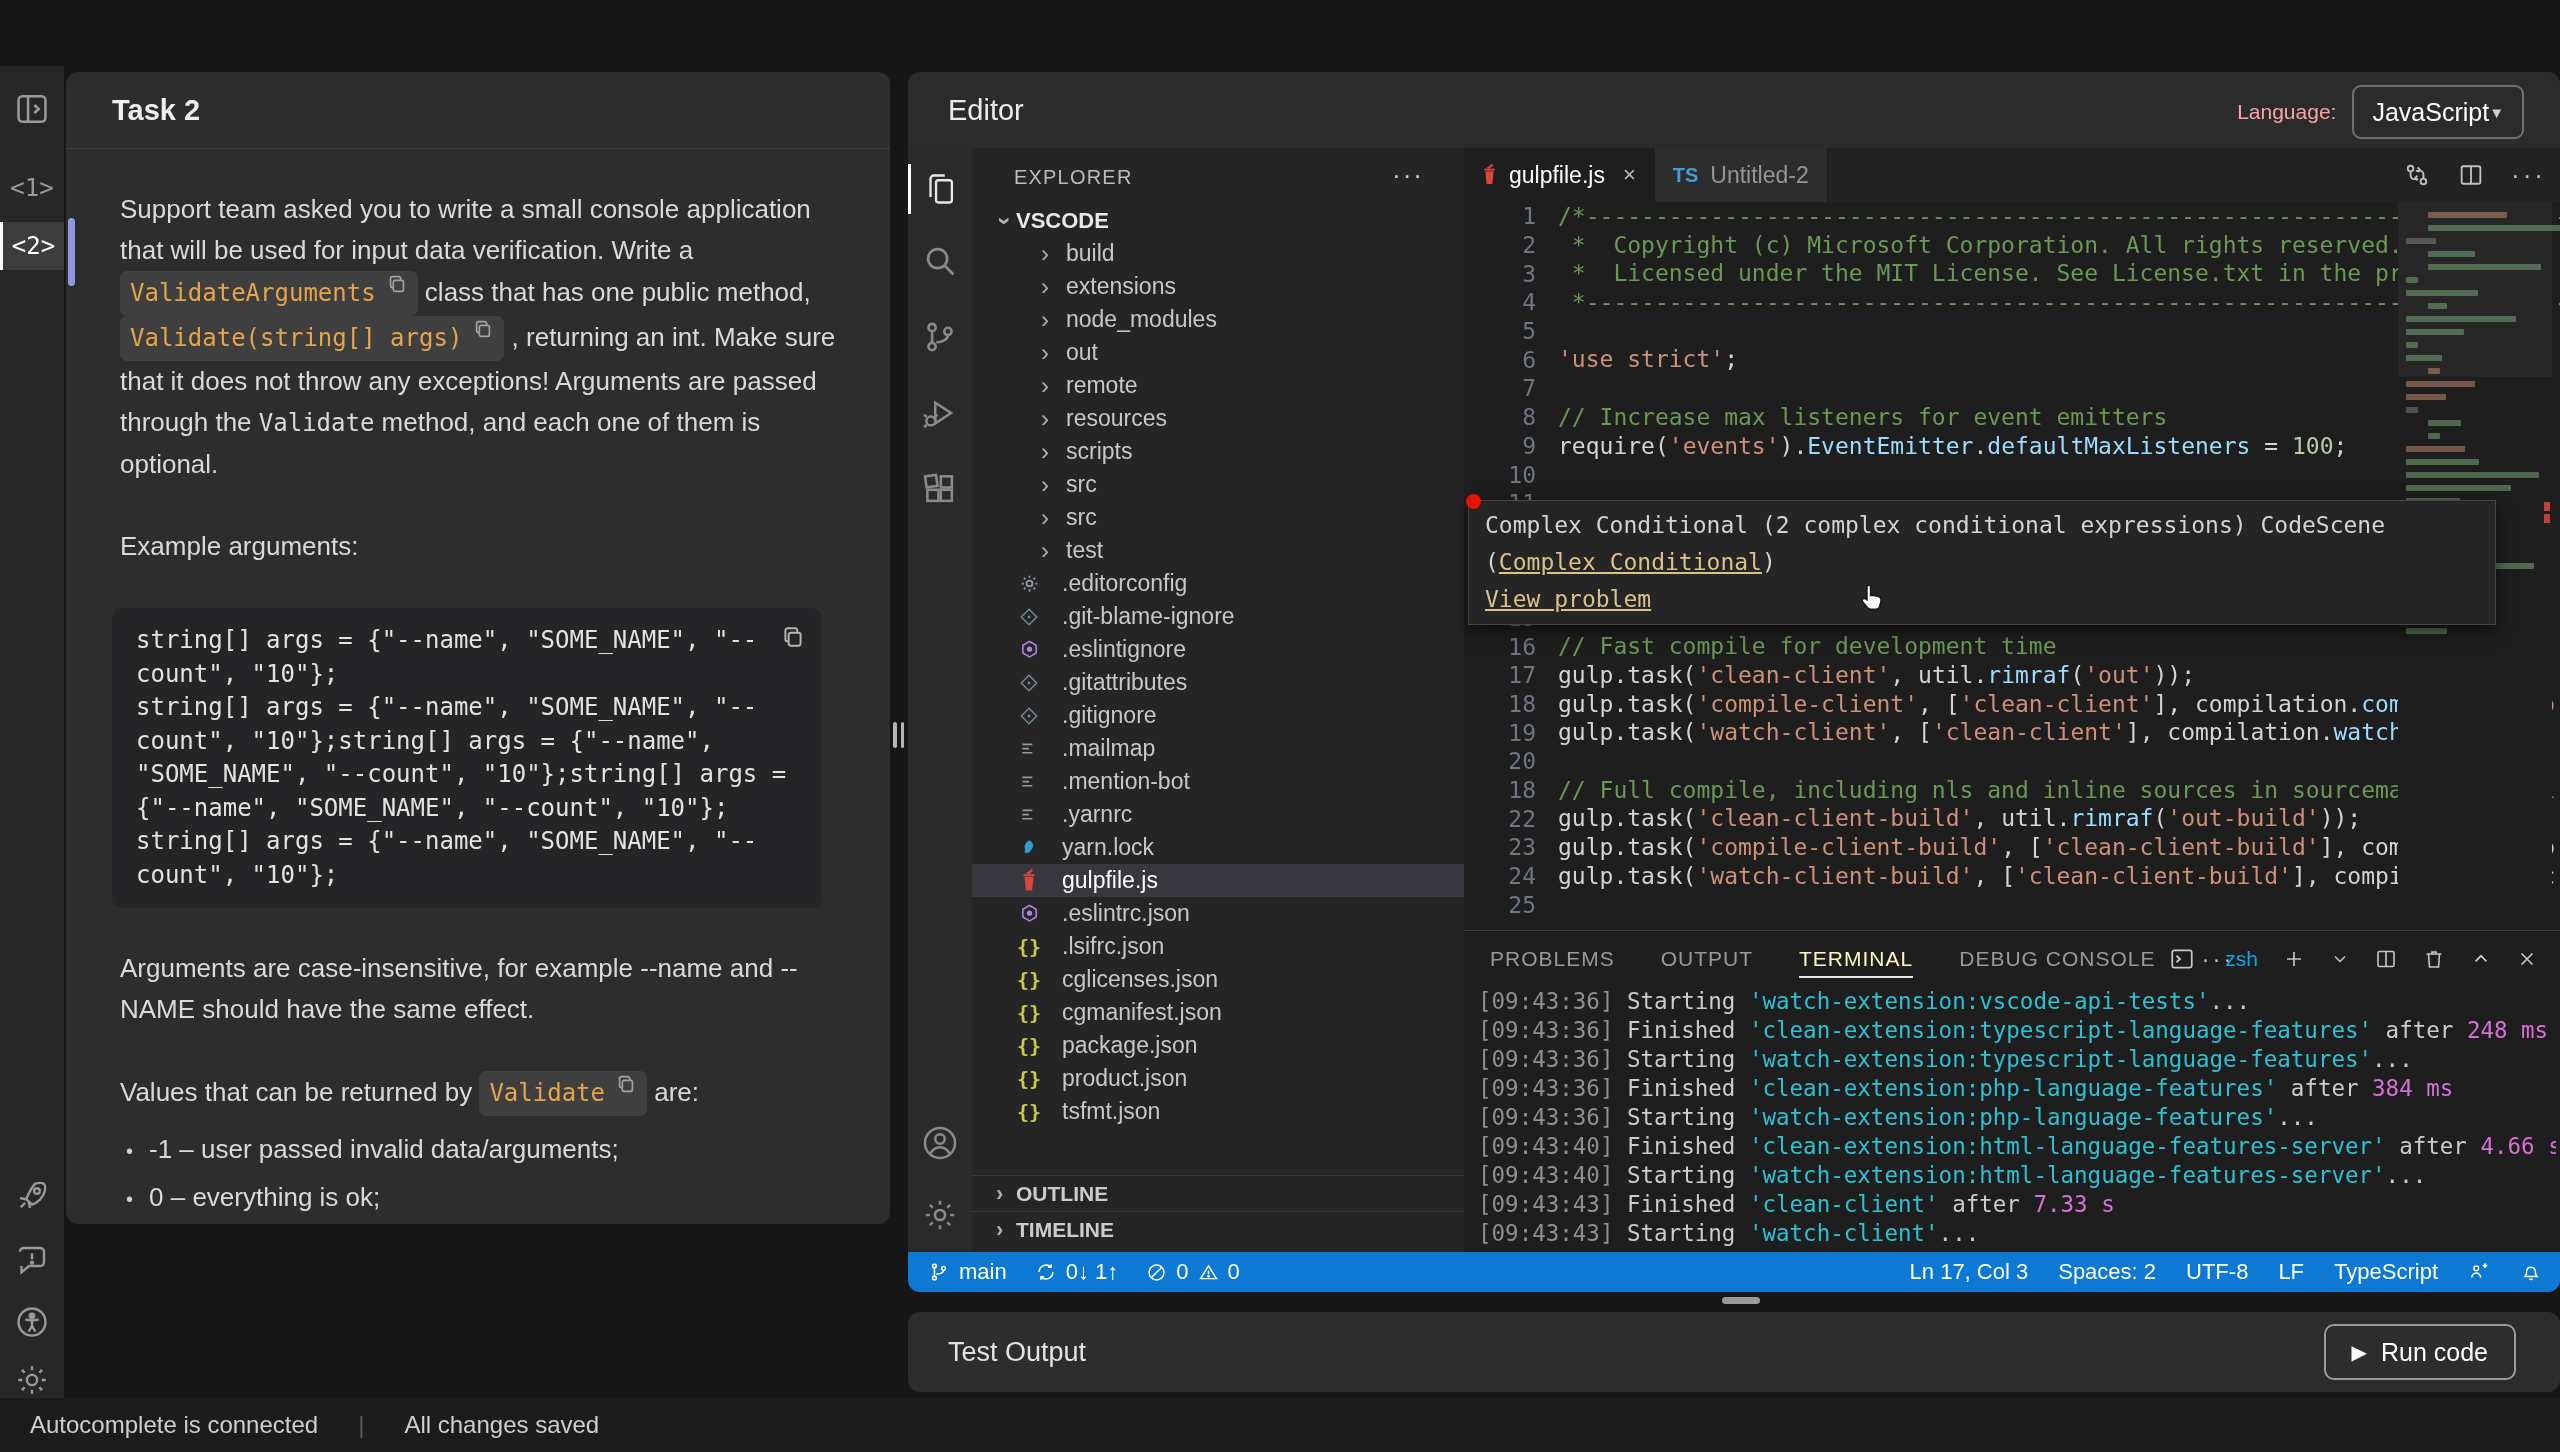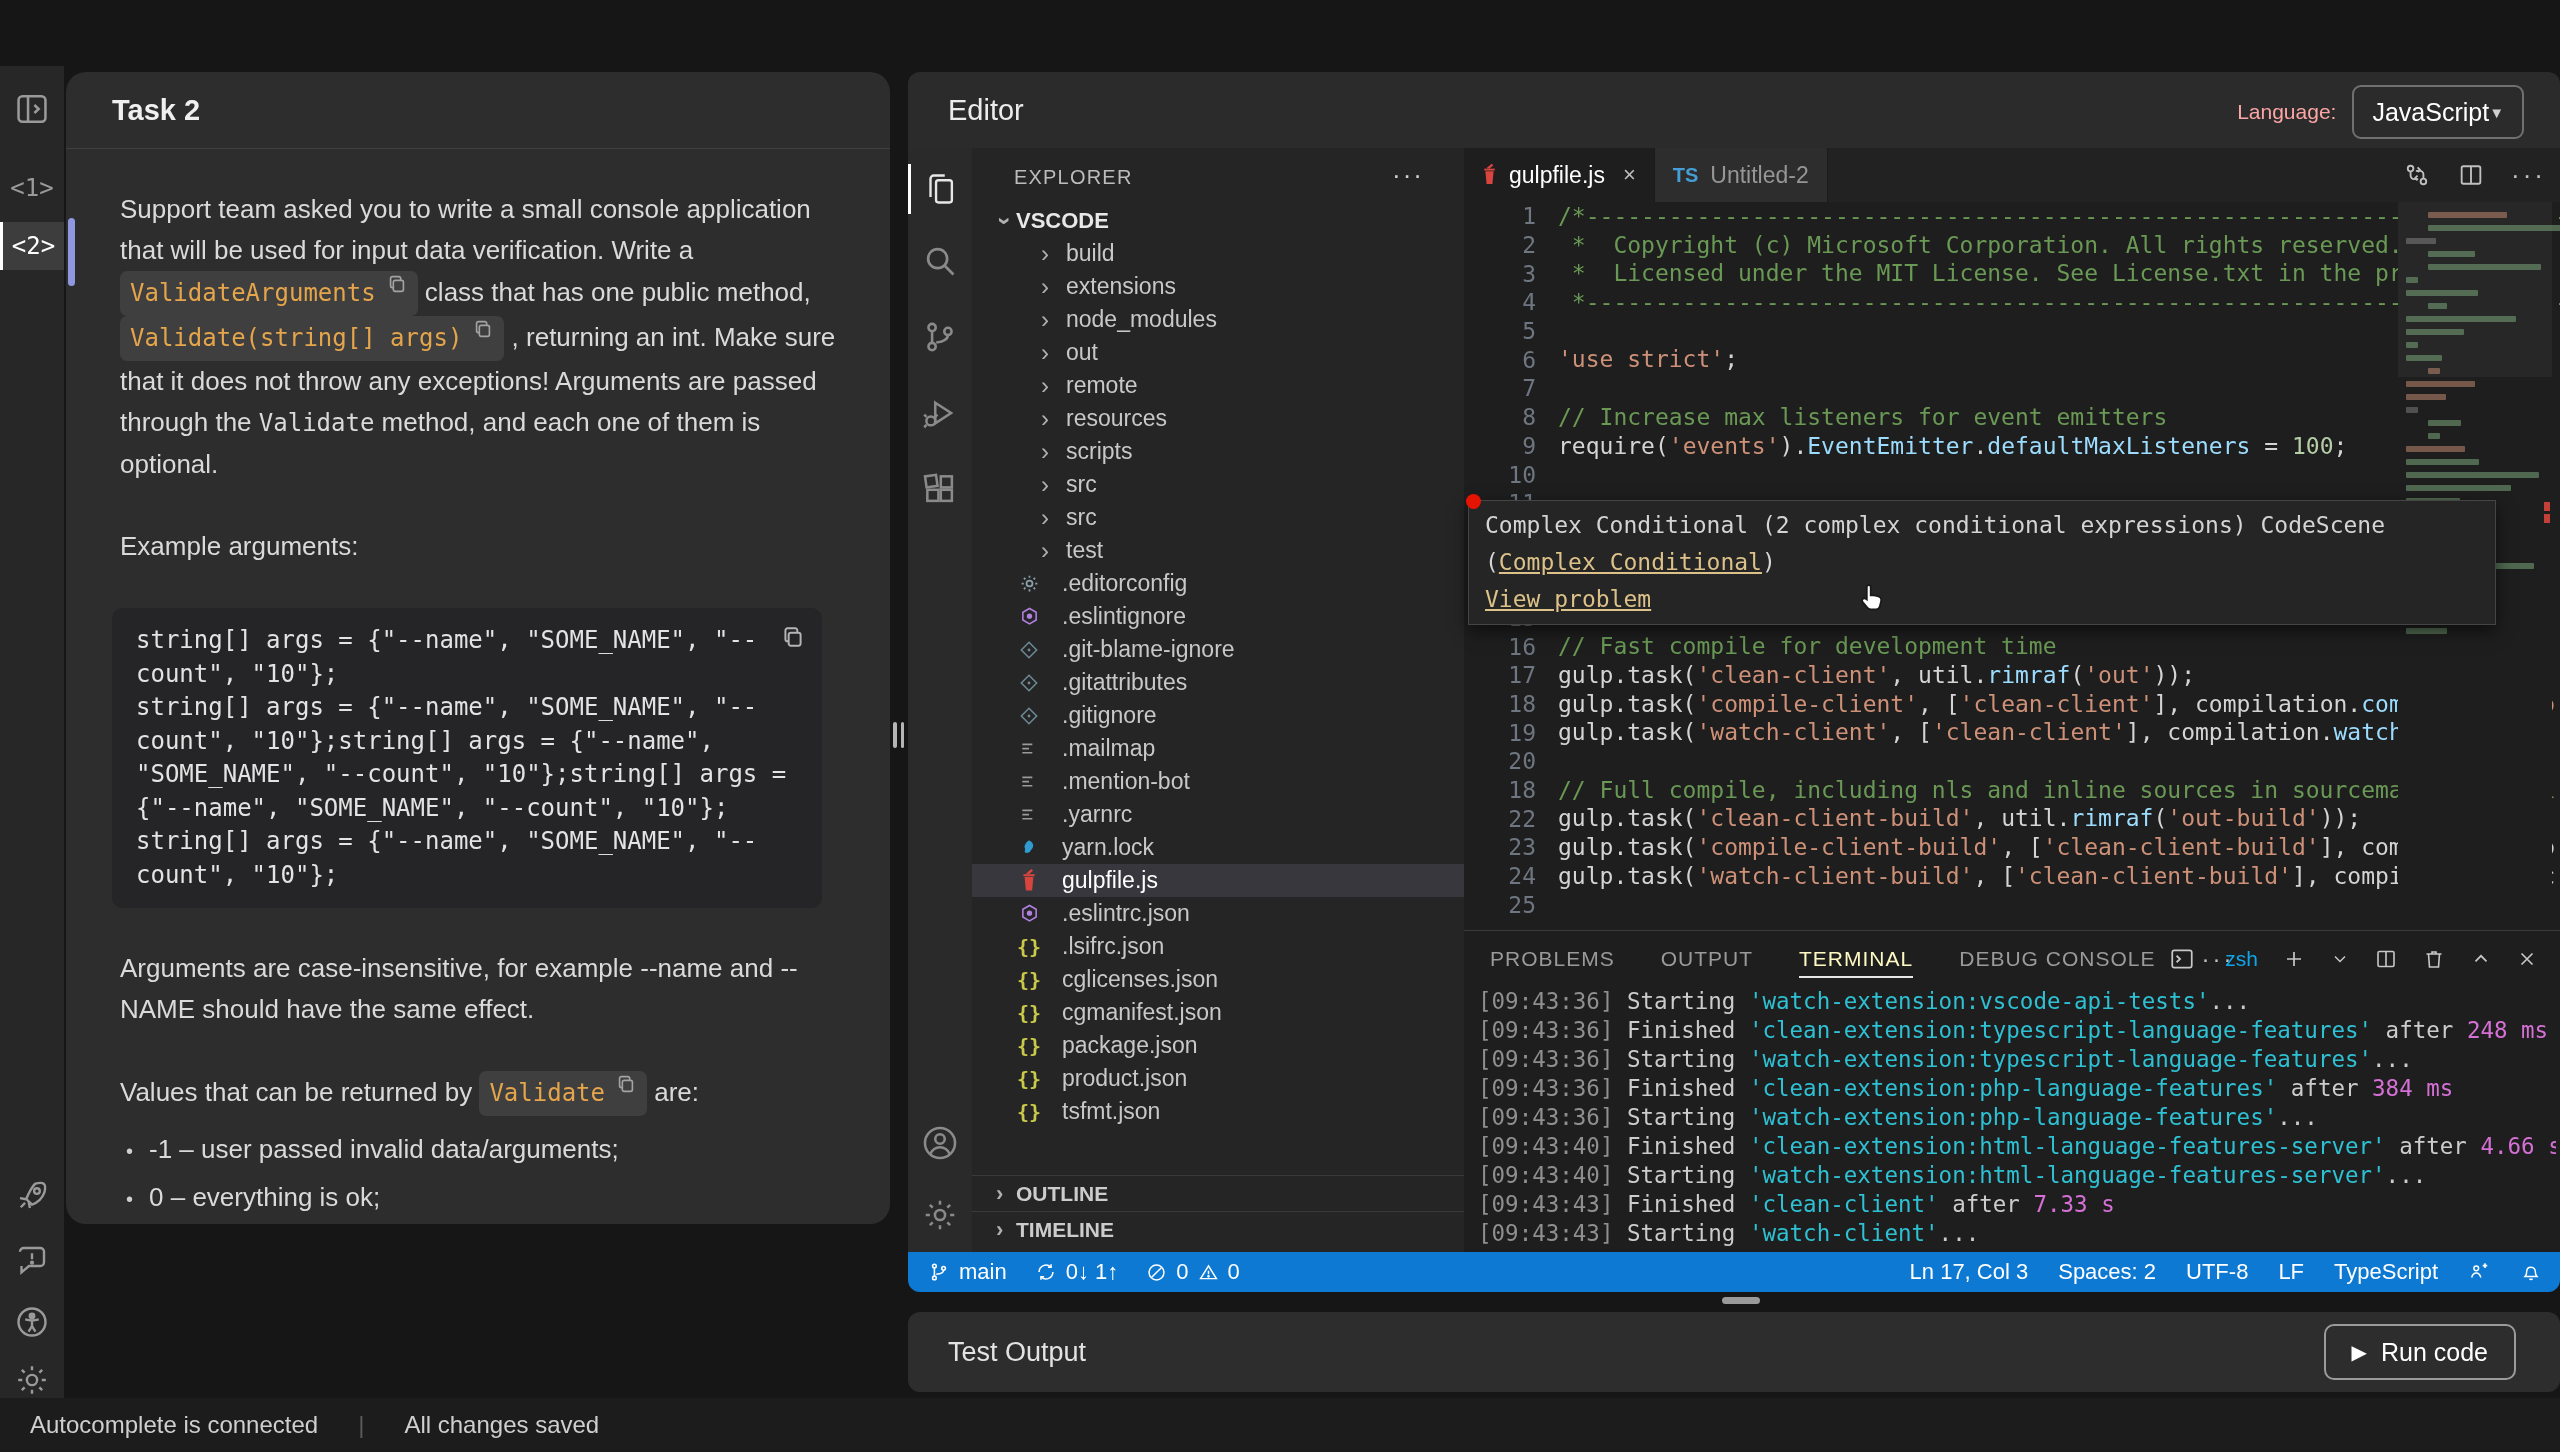--- a/index.html
+++ b/index.html
@@ -14,21 +14,21 @@
   #submit-btn{position:absolute;right:22px;top:10px;height:46px;padding:0 24px;border:2px solid #a0a0a0;border-radius:10px;display:flex;align-items:center;gap:12px;color:#fff;font-size:25px;background:transparent;cursor:pointer}
   #submit-btn .chk{font-size:24px;color:#e8e8e8}
   
   #rail{position:absolute;left:0;top:66px;width:64px;height:1332px;background:#272727;}
   .rail-ic{position:absolute;left:50%;transform:translateX(-50%);}
   #rail-toggle{top:24px}
   .rail-task{position:absolute;left:0;width:64px;height:40px;display:flex;align-items:center;justify-content:center;font-family:"DejaVu Sans Mono",monospace;font-size:24px;color:#9a9a9a;cursor:pointer}
   #rail-task-1{top:102px}
   #rail-task-2{top:156px;height:48px;background:#3d3d3d;color:#fff;border-left:3px solid #fff;box-sizing:border-box}
   
-  #task-card{position:absolute;left:66px;top:72px;width:824px;height:1152px;background:#2d2d2d;border-radius:20px;overflow:hidden}
+  #task-card{position:absolute;left:66px;top:72px;width:824px;height:1152px;background:#2d2d2d;border-radius:12px;overflow:hidden}
   #task-head{height:76px;border-bottom:1px solid #404040;display:flex;align-items:center}
   #task-title{margin-left:46px;font-size:29px;font-weight:600;color:#f0f0f0}
   #task-scrollthumb{position:absolute;left:2px;top:146px;width:7px;height:68px;border-radius:4px;background:#8f97e0}
   #task-body{position:absolute;left:0;top:77px;right:0;bottom:0;padding:40px 40px 0 46px;font-size:26px;line-height:41px;color:#dadada}
   #task-body p{margin:0 0 41px 8px}
   .chip{background:#3f3f3f;border-radius:7px;padding:2px 10px;font-family:"DejaVu Sans Mono",monospace;font-size:24px;color:#e5a54b;white-space:nowrap;display:inline-flex;align-items:flex-start;gap:10px}
   .chip svg{opacity:.85}
   .icode{font-family:"DejaVu Sans Mono",monospace;font-size:24px;color:#dadada}
   #task-codeblock{position:relative;width:662px;background:#252527;border-radius:10px;padding:16px 24px;margin:0 0 40px 0}
   #task-codeblock pre{margin:0;font-family:"DejaVu Sans Mono",monospace;font-size:24px;line-height:33.5px;color:#e3e3e3;white-space:pre-wrap;overflow-wrap:anywhere}
@@ -346,35 +346,35 @@
               <span class="ficon">
                 <svg width="21" height="21" viewBox="0 0 24 24" fill="none" stroke="#8aa0ac" stroke-width="2">
                   <circle cx="12" cy="12" r="3.4"></circle>
                   <path d="M12 3v2.4M12 18.6V21M3 12h2.4M18.6 12H21M5.6 5.6l1.7 1.7M16.7 16.7l1.7 1.7M18.4 5.6l-1.7 1.7M7.3 16.7l-1.7 1.7"></path>
                 </svg>
               </span>
               <span class="flabel">.editorconfig</span>
             </div>
             <div class="trow">
               <span class="ficon">
+                <svg width="20" height="20" viewBox="0 0 24 24" fill="none">
+                  <path d="M12 2.8L21.2 12 12 21.2 2.8 12z" stroke="#6d8a96" stroke-width="1.8"></path>
+                  <circle cx="12" cy="12" r="1.7" fill="#6d8a96"></circle>
+                </svg>
+              </span>
+              <span class="flabel">.git-blame-ignore</span>
+            </div>
+            <div class="trow">
+              <span class="ficon">
                 <svg width="21" height="21" viewBox="0 0 24 24" fill="none">
                   <path d="M12 2.8l7.6 4.4v8.8L12 20.4 4.4 16V7.2z" stroke="#b180e0" stroke-width="1.8"></path>
                   <circle cx="12" cy="11.6" r="3" fill="#b180e0"></circle>
                 </svg>
               </span>
               <span class="flabel">.eslintignore</span>
-            </div>
-            <div class="trow">
-              <span class="ficon">
-                <svg width="20" height="20" viewBox="0 0 24 24" fill="none">
-                  <path d="M12 2.8L21.2 12 12 21.2 2.8 12z" stroke="#6d8a96" stroke-width="1.8"></path>
-                  <circle cx="12" cy="12" r="1.7" fill="#6d8a96"></circle>
-                </svg>
-              </span>
-              <span class="flabel">.git-blame-ignore</span>
             </div>
             <div class="trow">
               <span class="ficon">
                 <svg width="20" height="20" viewBox="0 0 24 24" fill="none">
                   <path d="M12 2.8L21.2 12 12 21.2 2.8 12z" stroke="#6d8a96" stroke-width="1.8"></path>
                   <circle cx="12" cy="12" r="1.7" fill="#6d8a96"></circle>
                 </svg>
               </span>
               <span class="flabel">.gitattributes</span>
             </div>

